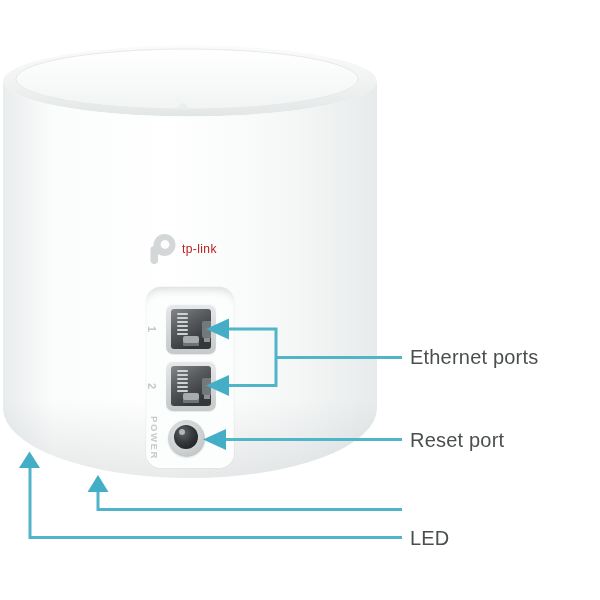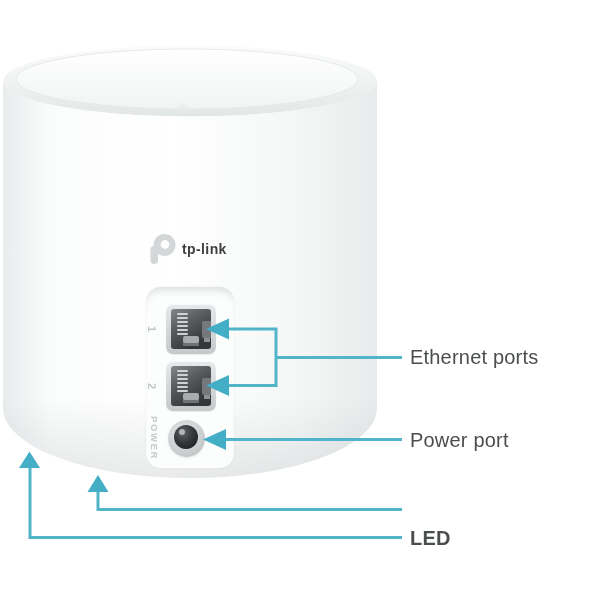--- a/index.html
+++ b/index.html
@@ -10,21 +10,21 @@
   .layer{position:absolute;left:0;top:0;width:600px;height:600px;}
   .device-svg{z-index:1;}
   .callout-svg{z-index:3;pointer-events:none;}
 
   
   .logo{
     position:absolute;left:150px;top:233px;height:32px;z-index:2;
     display:flex;align-items:center;gap:6px;
   }
   .logo-text{
-    font-size:14px;font-weight:700;color:#404040;letter-spacing:.4px;
+    font-size:12px;font-weight:400;color:#b91c1c;letter-spacing:.4px;
   }
 
   
   .panel{
     position:absolute;left:146px;top:287px;width:88px;height:181px;z-index:2;
     background:#fcfdfd;border-radius:15px;
     box-shadow:inset 0 8px 9px -6px rgba(60,70,75,.20),
                inset 0 -2px 3px rgba(255,255,255,.9),
                0 0 0 1px rgba(60,70,75,.03);
   }
@@ -81,21 +81,21 @@
   }
 
   
   .clabel{
     position:absolute;left:410px;z-index:4;color:#4b4e4f;
     font-size:20px;line-height:28px;letter-spacing:.2px;white-space:nowrap;
   }
   .clabel.ethernet{top:343px;}
   .clabel.power{top:426px;}
   .clabel.reset{top:496px;}
-  .clabel.led{top:524px;font-weight:bold;}
+  .clabel.led{top:524px;}
 </style>
 </head>
 <body>
 
 <div class="scene">
 
   <svg class="layer device-svg" viewBox="0 0 600 600">
     <defs>
       <linearGradient id="gBody" x1="0" y1="0" x2="1" y2="0">
         <stop offset="0" stop-color="#e9eced"></stop>
@@ -192,16 +192,16 @@
     <polygon points="203,439.5 226,429 226,450" fill="#44aec7"></polygon>
 
     <path d="M 98 490 V 509.5 H 402" fill="none" stroke-width="3" stroke="#52b4c8"></path>
     <polygon points="98,475 87.5,492 108.5,492" fill="#44aec7"></polygon>
 
     <path d="M 30 465 V 537.5 H 402" fill="none" stroke-width="3" stroke="#52b4c8"></path>
     <polygon points="29.5,451.5 19,468 40,468" fill="#44aec7"></polygon>
   </svg>
 
   <div class="clabel ethernet">Ethernet ports</div>
-  <div class="clabel power">Power port</div>
+  <div class="clabel power">Reset port</div>
   <div class="clabel led">LED</div>
 
 </div>
 
 </body></html>

